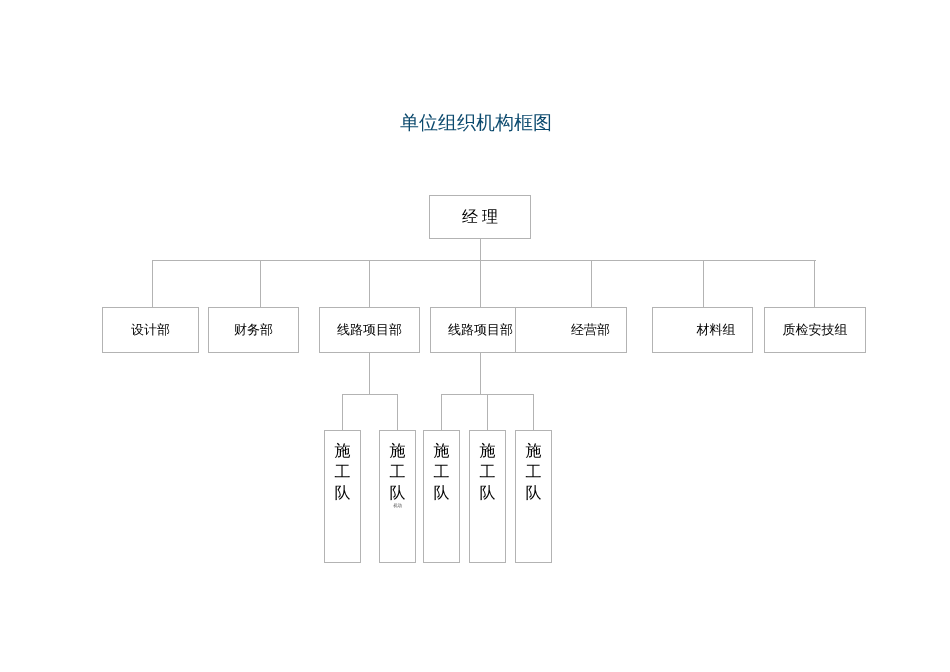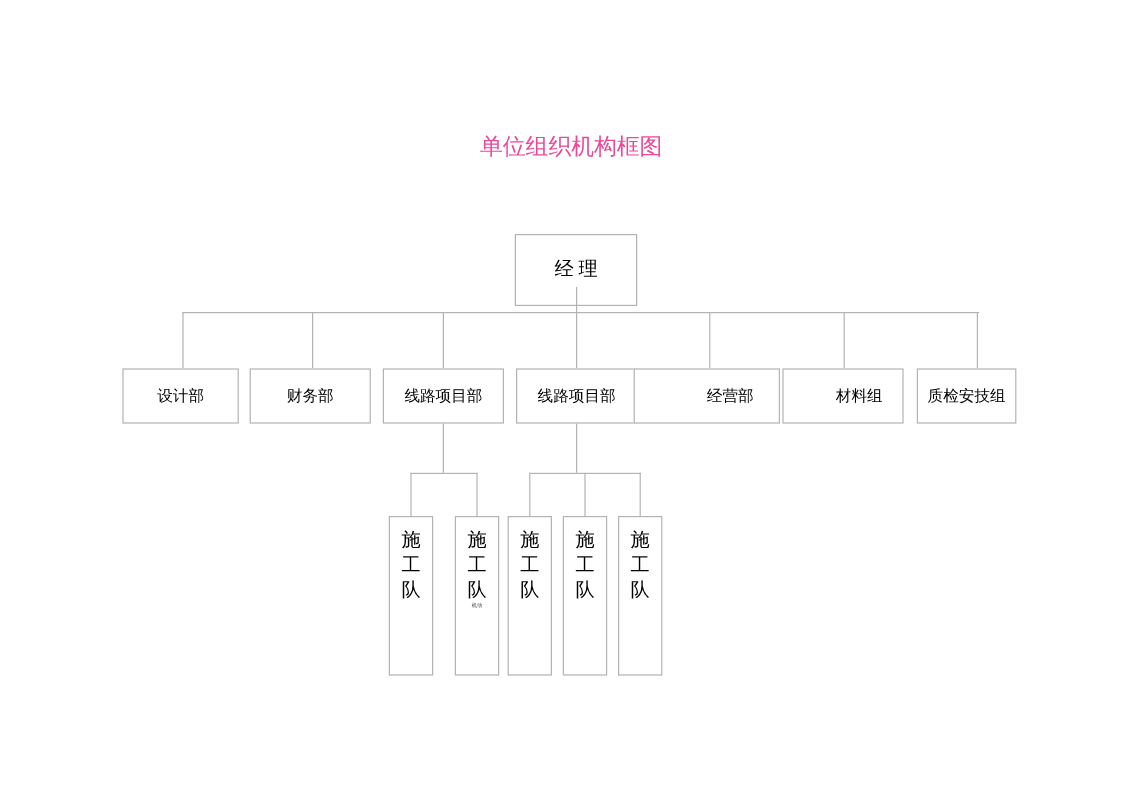--- a/index.html
+++ b/index.html
@@ -20,21 +20,21 @@
   }
   .title-wrap {
     position: absolute;
     left: 391px;
     top: 110px;
     width: 170px;
     text-align: center;
     font-family: "Liberation Sans", sans-serif;
     font-size: 19px;
     line-height: 26px;
-    color: #ec4899;
+    color: #0c4a6e;
     white-space: nowrap;
   }
   .node {
     position: absolute;
     box-sizing: border-box;
     border: 1px solid #b3b3b3;
     background: #ffffff;
     color: #000000;
   }
   .node-h {
@@ -42,21 +42,21 @@
     align-items: center;
     justify-content: center;
     font-size: 13px;
     line-height: 20px;
     white-space: nowrap;
   }
   .node-root {
     left: 429px;
     top: 195px;
     width: 102px;
-    height: 60px;
+    height: 44px;
     font-size: 16px;
     align-items: center;
   }
   .row2 {
     top: 307px;
     height: 46px;
   }
   .node-v {
     top: 430px;
     height: 133px;
@@ -115,36 +115,36 @@
   <div class="line-v" style="left:260px; top:260px; height:47px;"></div>
   <div class="line-v" style="left:369px; top:260px; height:47px;"></div>
   <div class="line-v" style="left:480px; top:260px; height:47px;"></div>
   <div class="line-v" style="left:591px; top:260px; height:47px;"></div>
   <div class="line-v" style="left:703px; top:260px; height:47px;"></div>
   <div class="line-v" style="left:814px; top:260px; height:47px;"></div>
 
   <div class="node node-h row2" style="left:102px; width:97px;">
     <span>设计部</span>
   </div>
-  <div class="node node-h row2" style="left:208px; width:101px;">
+  <div class="node node-h row2" style="left:208px; width:91px;">
     <span>财务部</span>
   </div>
   <div class="node node-h row2" style="left:319px; width:101px;">
     <span>线路项目部</span>
   </div>
   <div class="node node-h row2" style="left:430px; width:101px;">
     <span>线路项目部</span>
   </div>
-  <div class="node node-h row2" style="left:528px; width:122px;padding-left:39px;">
+  <div class="node node-h row2" style="left:515px; width:112px;padding-left:39px;">
     <span>经营部</span>
   </div>
   <div class="node node-h row2" style="left:652px; width:101px;padding-left:27px;">
     <span>材料组</span>
   </div>
-  <div class="node node-h row2" style="left:764px; width:83px;">
+  <div class="node node-h row2" style="left:764px; width:102px;">
     <span>质检安技组</span>
   </div>
 
   <div class="line-v" style="left:369px; top:353px; height:41px;"></div>
   <div class="line-h" style="left:342px; top:394px; width:56px;"></div>
   <div class="line-v" style="left:342px; top:394px; height:36px;"></div>
   <div class="line-v" style="left:397px; top:394px; height:36px;"></div>
 
   <div class="line-v" style="left:480px; top:353px; height:41px;"></div>
   <div class="line-h" style="left:441px; top:394px; width:93px;"></div>

